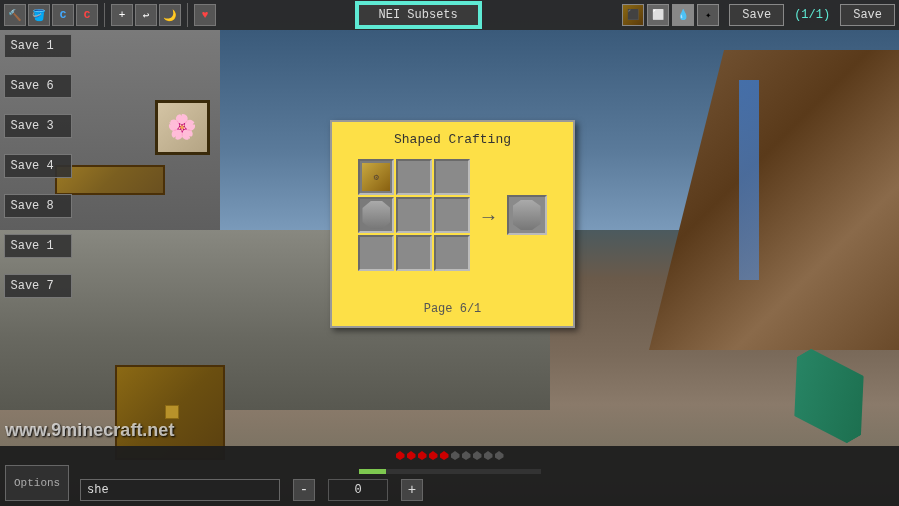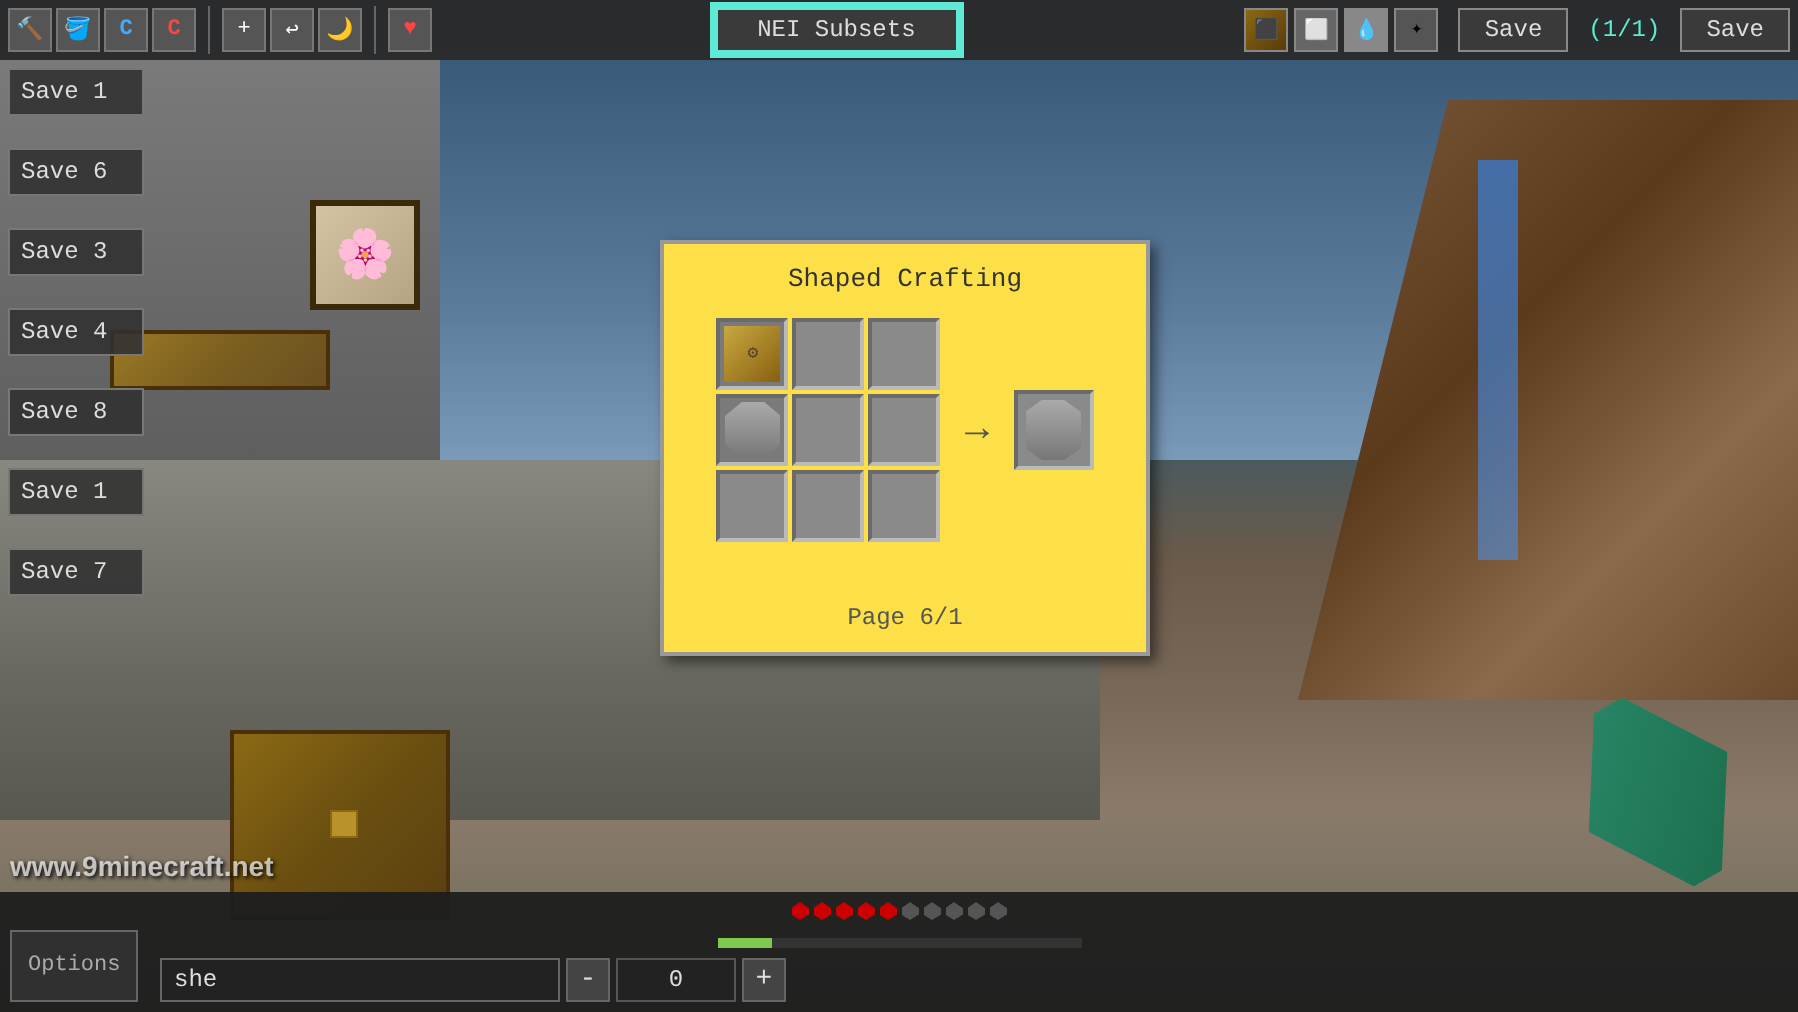--- a/index.html
+++ b/index.html
@@ -345,21 +345,21 @@
       cursor: pointer;
       font-family: 'Courier New', monospace;
     }
 
     .search-area {
       position: absolute;
       bottom: 5px;
       left: 80px;
       display: flex;
       align-items: center;
-      gap: 3px;
+      gap: 13px;
     }
 
     .search-input {
       width: 200px;
       height: 22px;
       background: #222;
       border: 1px solid #666;
       color: #ddd;
       font-family: 'Courier New', monospace;
       font-size: 12px;
@@ -404,21 +404,21 @@
       justify-content: center;
       cursor: pointer;
     }
 
     
     .watermark {
       position: absolute;
       bottom: 65px;
       left: 5px;
       color: rgba(255,255,255,0.7);
-      font-size: 14px;
+      font-size: 18px;
       font-family: Arial, sans-serif;
       font-weight: bold;
       z-index: 15;
       text-shadow: 1px 1px 2px #000;
     }
 
     
     .cliff-right {
       position: absolute;
       top: 50px;

